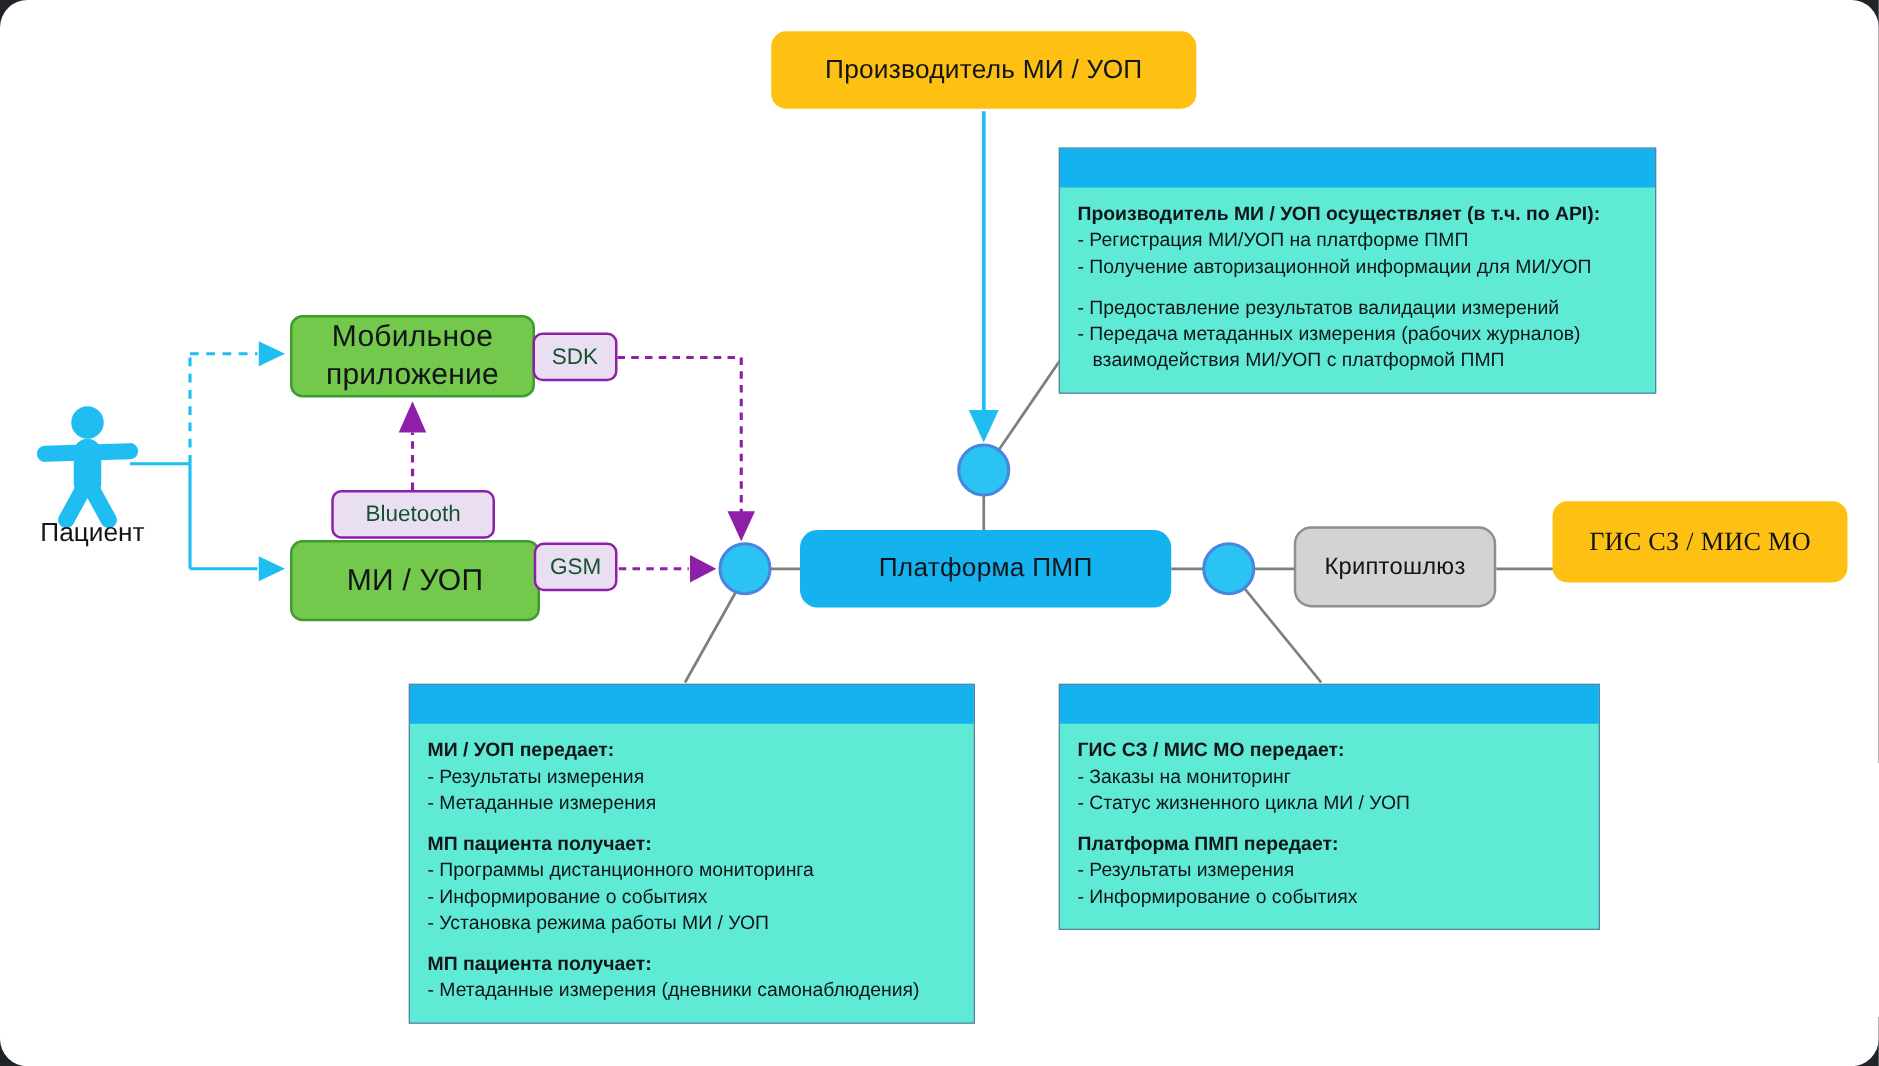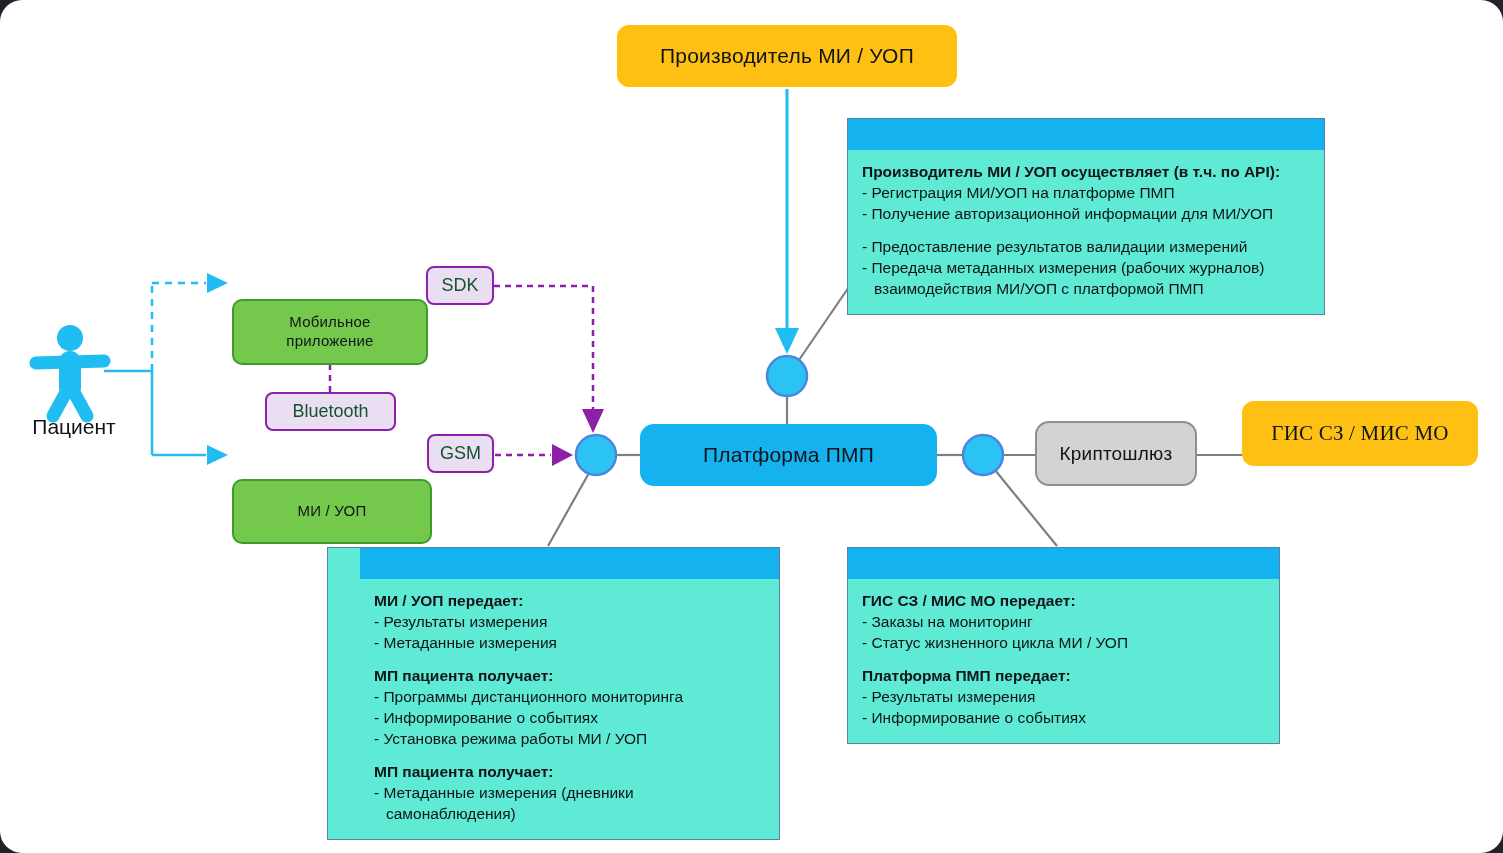--- a/index.html
+++ b/index.html
@@ -33,21 +33,21 @@
   }
   svg.wires{position:absolute;left:0;top:0;z-index:1;}
   .node{
     position:absolute;z-index:2;
     display:flex;align-items:center;justify-content:center;
     text-align:center;
     font-size:20px;letter-spacing:.2px;
   }
   .node-yellow{background:var(--yellow);border-radius:12px;font-size:21px;}
   .node-blue{background:var(--blue);border-radius:14px;font-size:21px;}
-  .node-green{background:var(--green);border:2px solid var(--green-border);border-radius:10px;font-size:15px;line-height:1.25;margin-top:47px;}
+  .node-green{background:var(--green);border:2px solid var(--green-border);border-radius:10px;font-size:24px;line-height:1.25;}
   .node-gray{background:var(--graybox);border:2px solid var(--graybox-border);border-radius:14px;font-size:19px;}
   .badge{
     position:absolute;z-index:3;
     display:flex;align-items:center;justify-content:center;
     background:var(--lavender);border:2px solid var(--purple);
     border-radius:8px;font-size:18px;color:#14532d;
   }
   .info-box{
     position:absolute;z-index:2;
     background:#5eead4;
@@ -150,21 +150,21 @@
         <div class="info-item">- Регистрация МИ/УОП на платформе ПМП</div>
         <div class="info-item">- Получение авторизационной информации для МИ/УОП</div>
       </div>
       <div class="info-section">
         <div class="info-item">- Предоставление результатов валидации измерений</div>
         <div class="info-item">- Передача метаданных измерения (рабочих журналов) взаимодействия МИ/УОП с платформой ПМП</div>
       </div>
     </div>
   </div>
 
-  <div class="info-box" style="left:327px;top:547px;width:453px;padding-left:32px;">
+  <div class="info-box" style="left:327px;top:547px;width:453px;">
     <div class="info-header"></div>
     <div class="info-body">
       <div class="info-section">
         <div class="info-title">МИ / УОП передает:</div>
         <div class="info-item">- Результаты измерения</div>
         <div class="info-item">- Метаданные измерения</div>
       </div>
       <div class="info-section">
         <div class="info-title">МП пациента получает:</div>
         <div class="info-item">- Программы дистанционного мониторинга</div>

